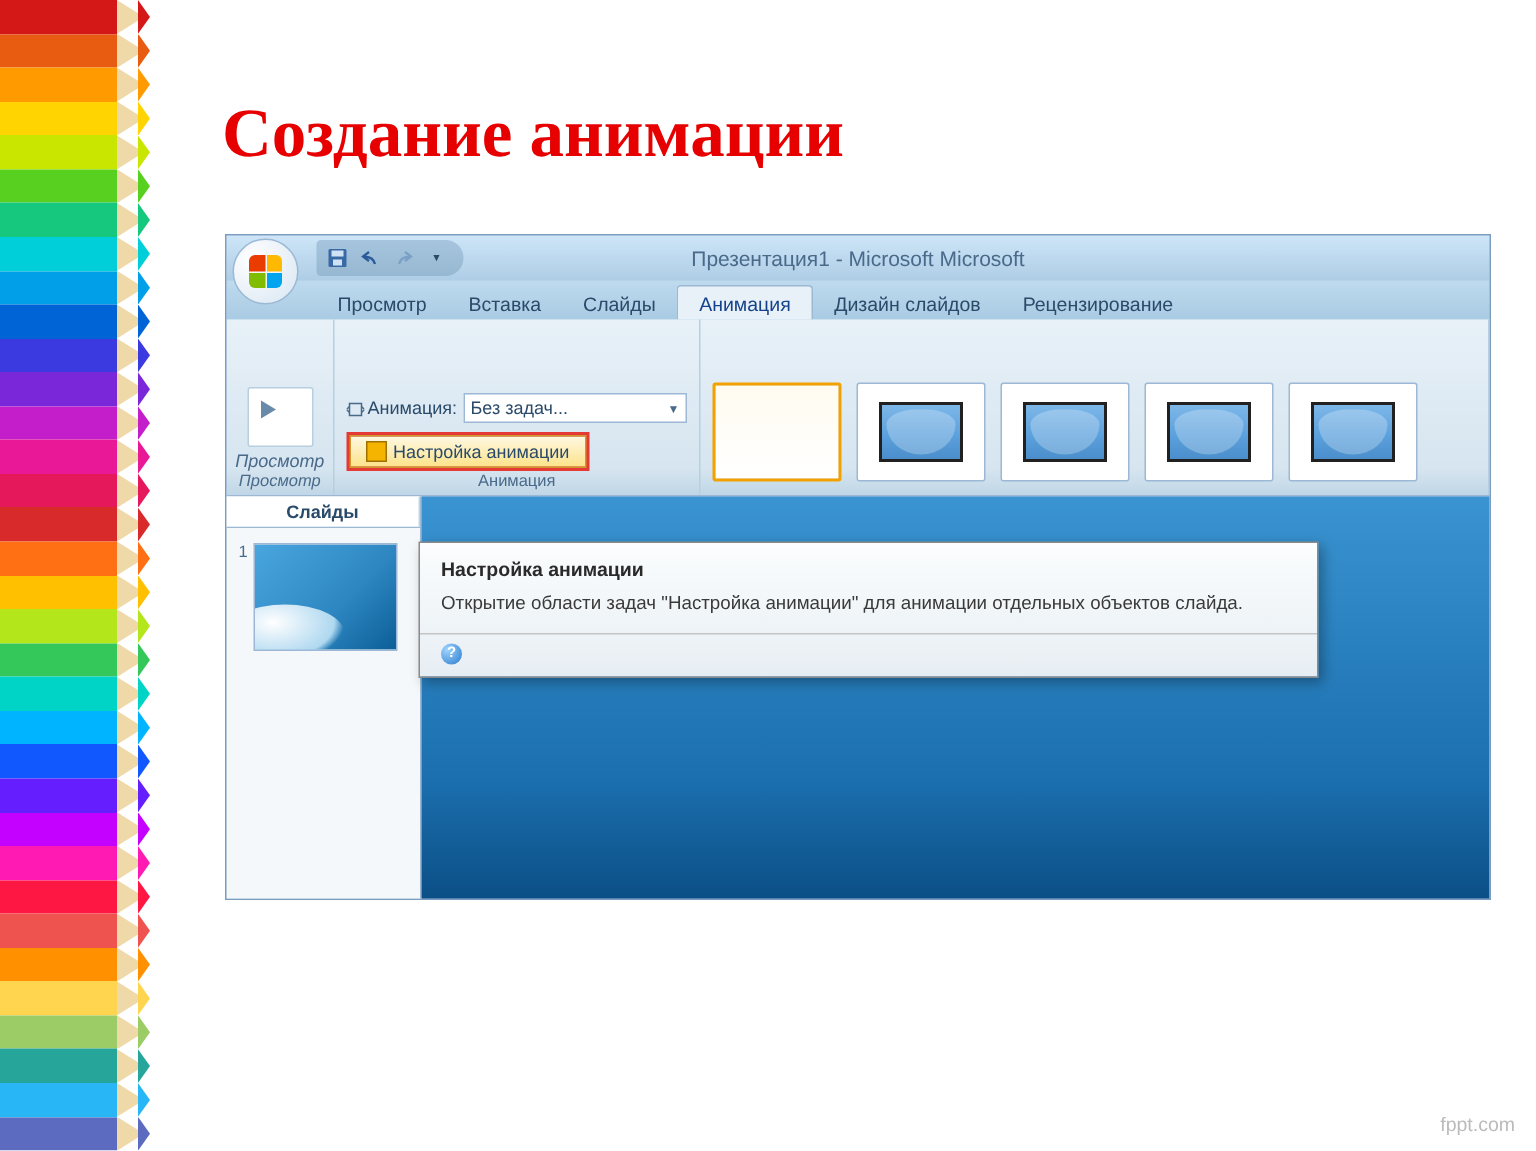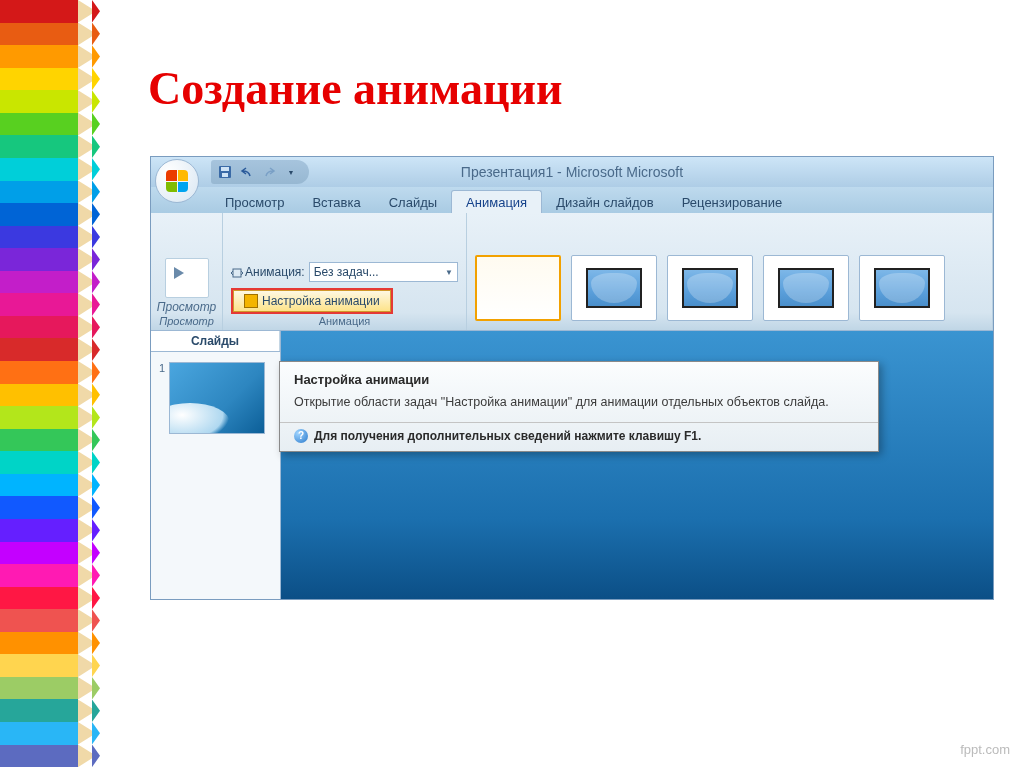--- a/index.html
+++ b/index.html
@@ -637,19 +637,18 @@
     </div>
     <div class="edit-area"></div>
   </div>
 
   <div class="tooltip-box">
     <div class="tooltip-title">Настройка анимации</div>
     <div class="tooltip-body">Открытие области задач "Настройка анимации" для анимации отдельных объектов слайда.</div>
     <div class="tooltip-divider"></div>
     <div class="tooltip-help">
       <span class="help-icon">?</span>
-      <span>Для получения дополнительных сведений нажмите клавишу F1.</span>
     </div>
   </div>
 
 </div>
 
 <div class="watermark">fppt.com</div>
 
 </body></html>

